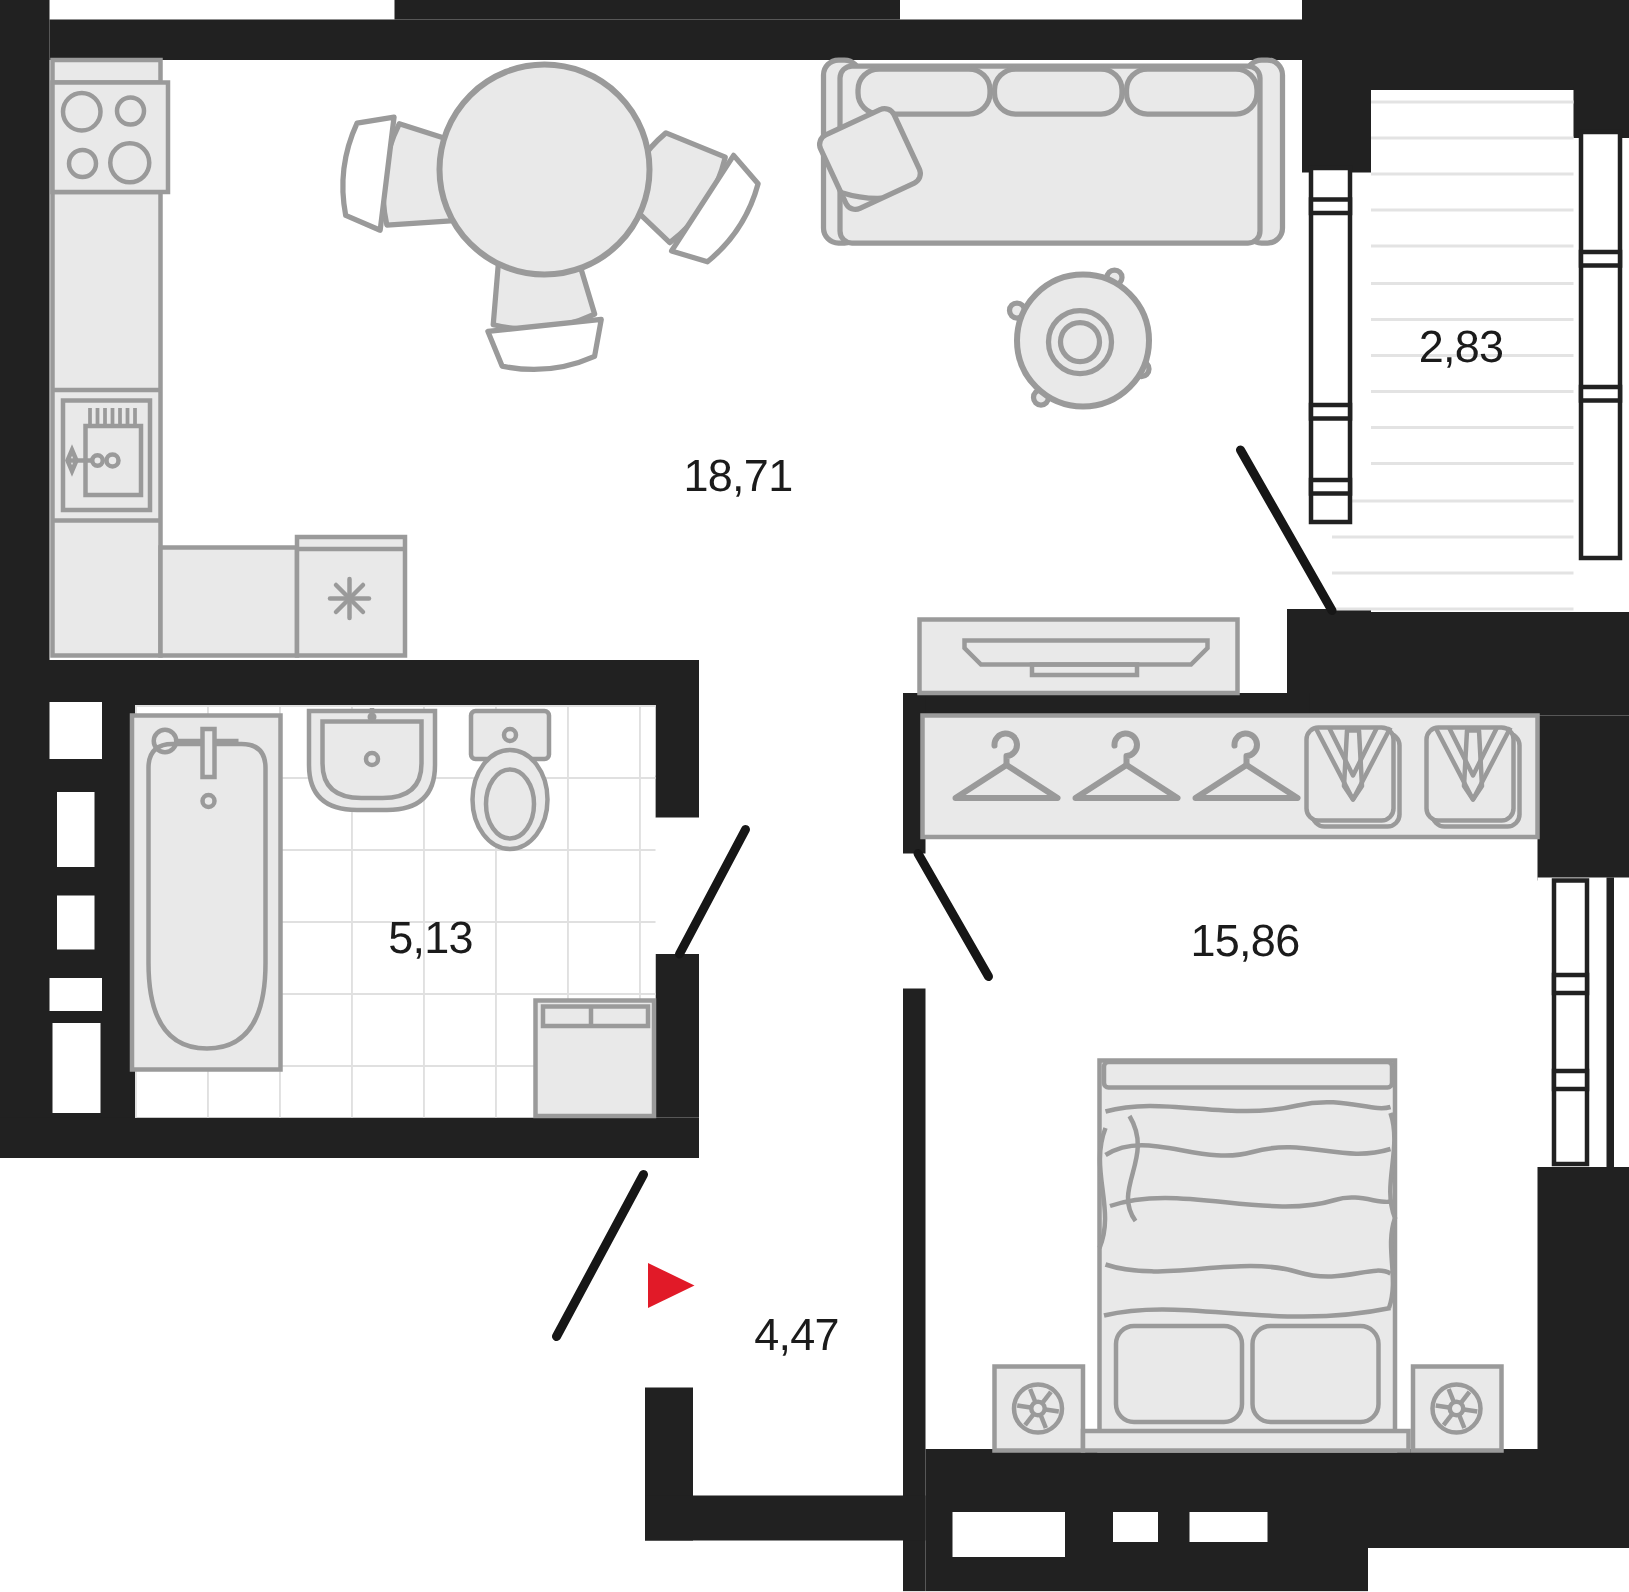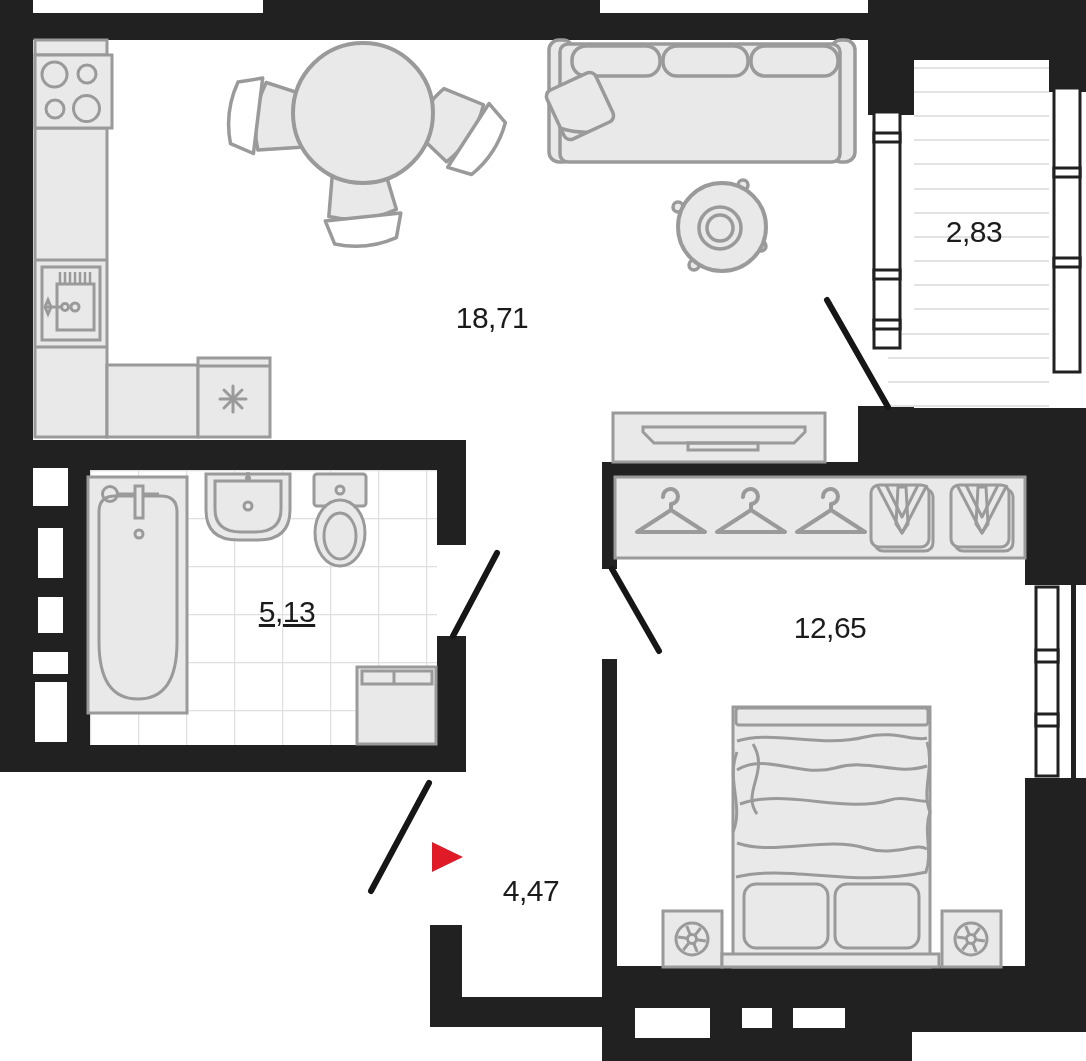--- a/index.html
+++ b/index.html
@@ -267,16 +267,16 @@
     <line x1="497" y1="553" x2="453" y2="636"></line>
     <line x1="612" y1="569" x2="659" y2="651"></line>
     <line x1="429" y1="783" x2="371" y2="891"></line>
   </g>
 
   <polygon points="432,842 463,857 432,872" fill="#e11a28"></polygon>
 </svg>
 
 <div class="room-label" style="left:492px;top:318px;">18,71</div>
 <div class="room-label" style="left:974px;top:232px;">2,83</div>
-<div class="room-label" style="left:287px;top:612px;text-decoration:underline;">5,13</div>
-<div class="room-label" style="left:830px;top:628px;">12,65</div>
+<div class="room-label" style="left:287px;top:626px;">5,13</div>
+<div class="room-label" style="left:830px;top:628px;">15,86</div>
 <div class="room-label" style="left:531px;top:855px;margin-top:36px;">4,47</div>
 </div>
 
 </body></html>

